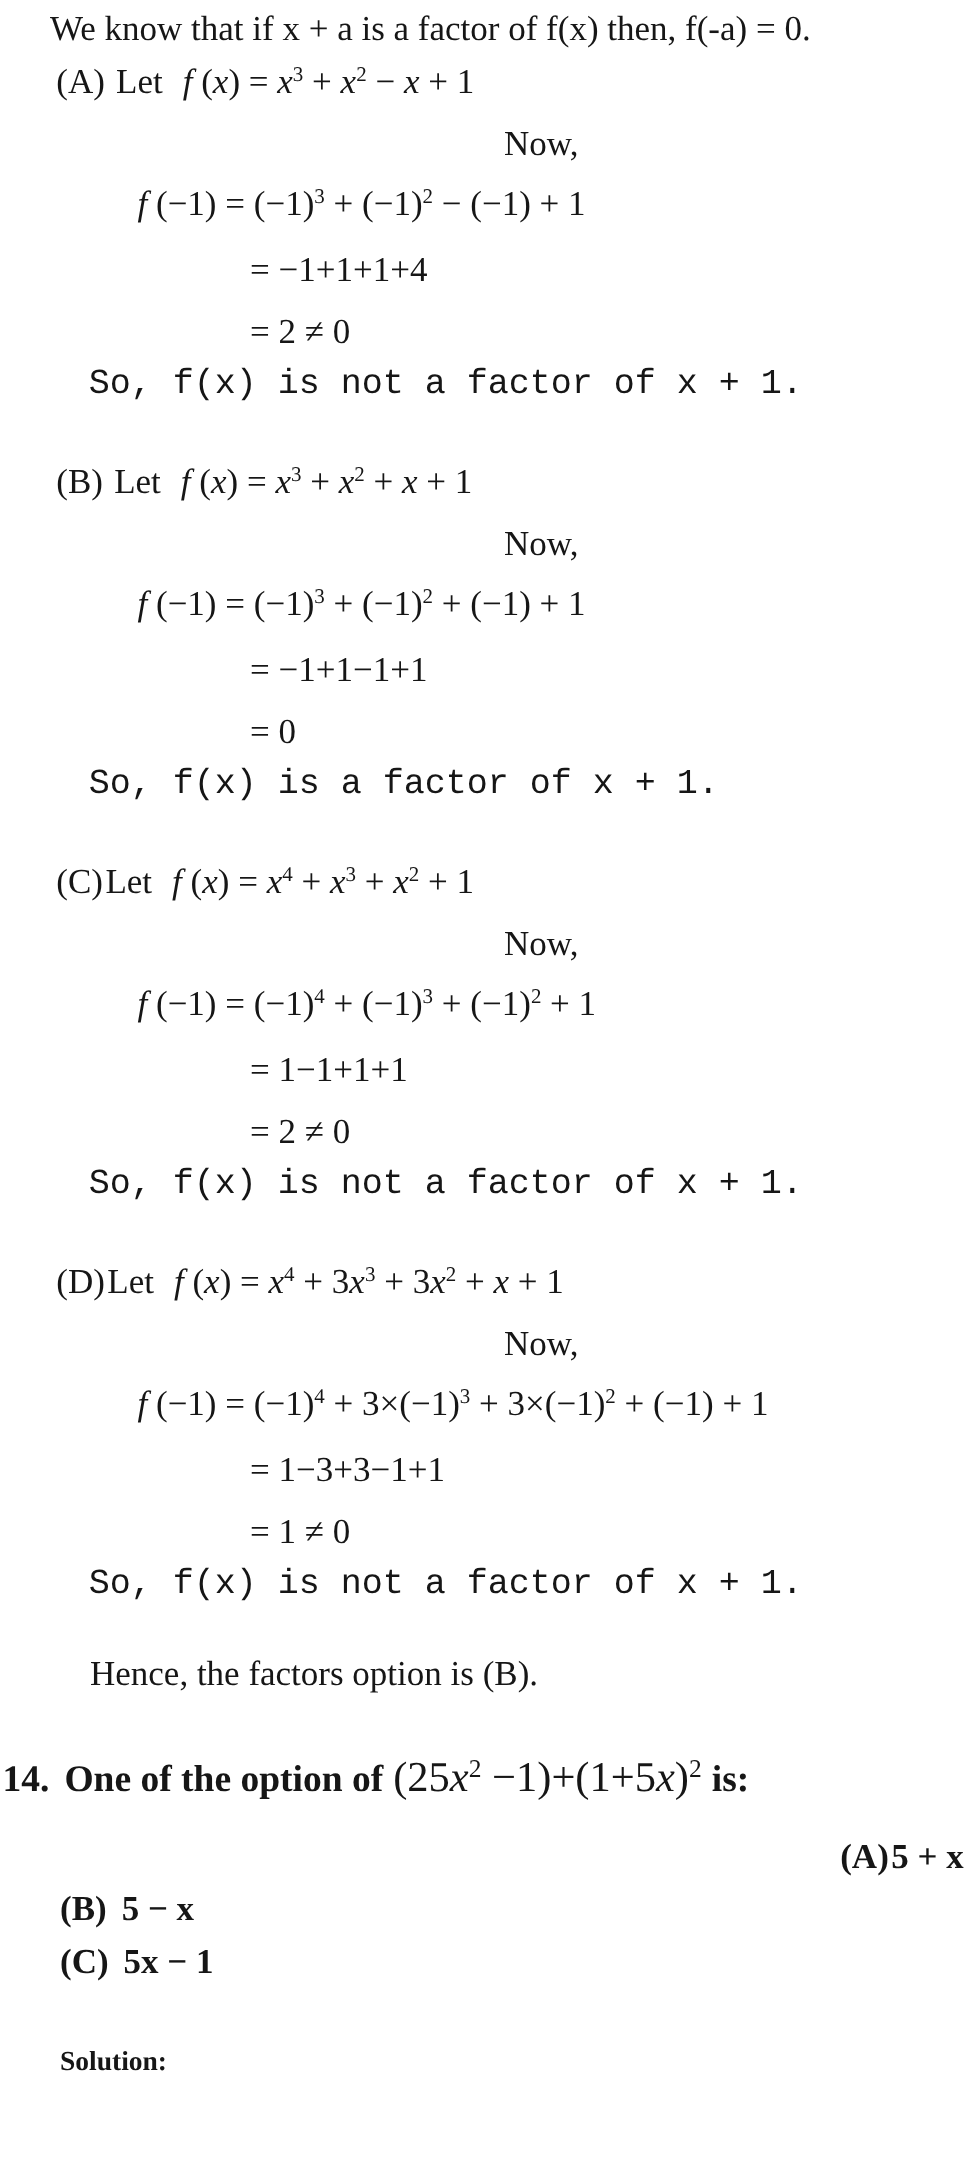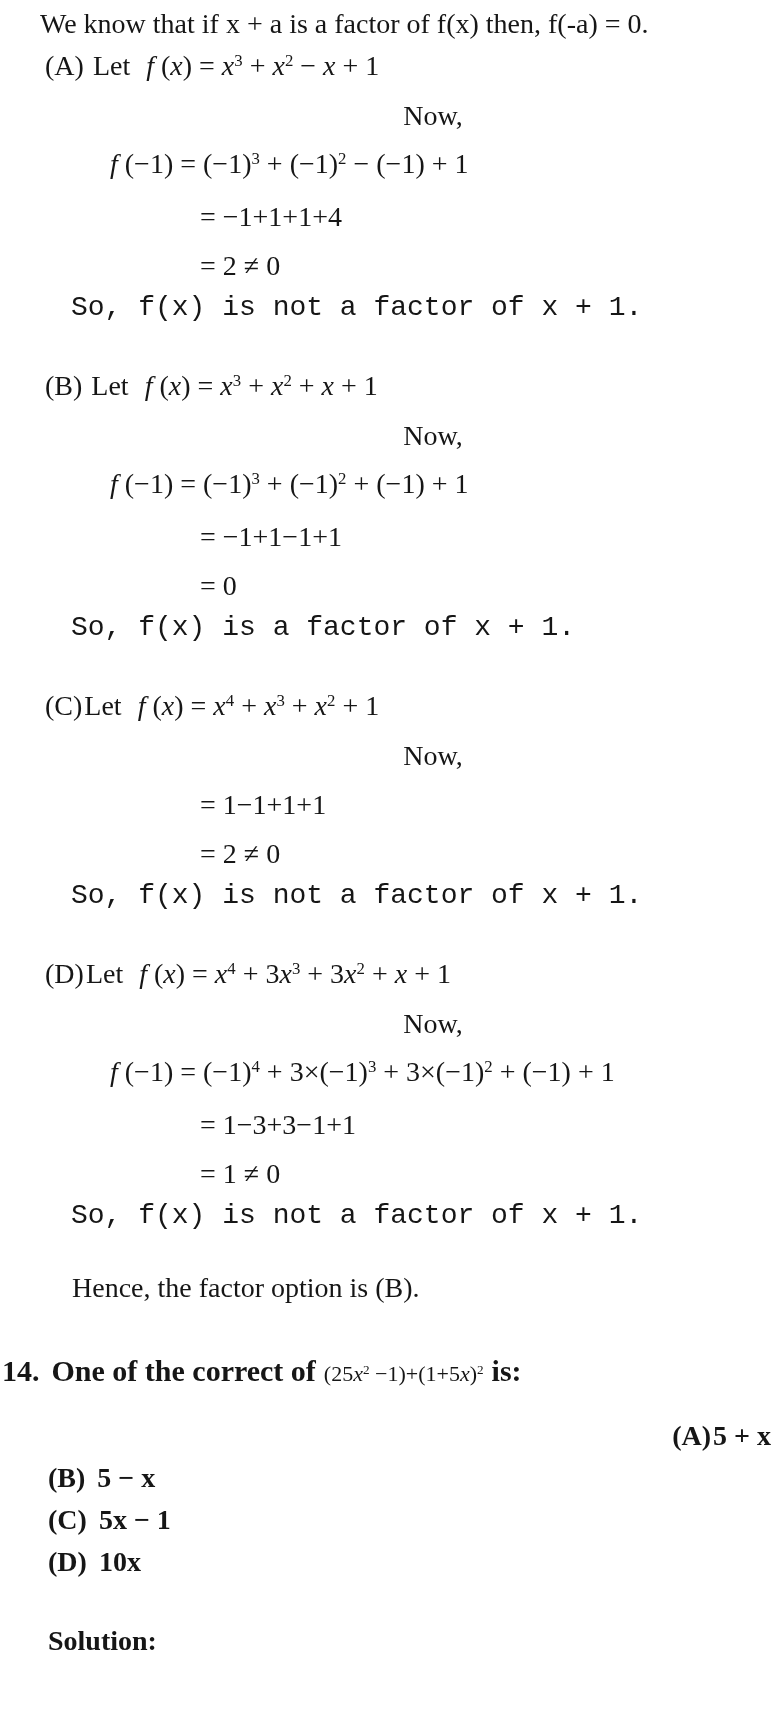--- a/index.html
+++ b/index.html
@@ -34,32 +34,32 @@
   .hence { margin-top: 36px; margin-left: 72px; }
 
   .q-head {
     margin-top: 40px;
     margin-left: 2px;
     font-weight: bold;
     font-size: 30px;
     line-height: 50px;
   }
   .q-num { margin-right: 12px; }
-  .q-math { font-weight: normal; font-size: 22px; margin: 0 8px; }
+  .q-math { font-weight: normal; font-size: 34px; margin: 0 8px; }
 
   .q-opt { margin-left: 48px; font-weight: bold; line-height: 34px; margin-top: 8px; }
   .q-opt.first { margin-top: 20px; text-align: right; }
   .q-opt-value { margin-left: 12px; }
   .q-opt.first .q-opt-value { margin-left: 2px; }
 
   .solution-heading {
     margin-top: 44px;
     margin-left: 48px;
     font-weight: bold;
-    font-size: 28px;
+    font-size: 22px;
   }
 
   sup {
     font-size: 0.6em;
     vertical-align: 0.55em;
     line-height: 0;
   }
   i { font-style: italic; }
 </style>
 </head>
@@ -89,52 +89,50 @@
     <p class="eq-cont">= −1+1−1+1</p>
     <p class="eq-cont">= 0</p>
     <p class="concl">So, f(x) is a factor of x + 1.</p>
   </section>
 
   <section>
     <p class="sec-head">
       <span class="part-label">(C)</span><span class="let-word">Let</span><span class="math"><i>f</i> (<i>x</i>) = <i>x</i><sup>4</sup> + <i>x</i><sup>3</sup> + <i>x</i><sup>2</sup> + 1</span>
     </p>
     <p class="now-line">Now,</p>
+    <p class="eq-main"><i>f</i> (−1) = (−1)<sup>4</sup> + (−1)<sup>3</sup> + (−1)<sup>2</sup> + 1</p>
     <p class="eq-cont">= 1−1+1+1</p>
     <p class="eq-cont">= 2 ≠ 0</p>
     <p class="concl">So, f(x) is not a factor of x + 1.</p>
   </section>
 
   <section>
     <p class="sec-head">
       <span class="part-label">(D)</span><span class="let-word">Let</span><span class="math"><i>f</i> (<i>x</i>) = <i>x</i><sup>4</sup> + 3<i>x</i><sup>3</sup> + 3<i>x</i><sup>2</sup> + <i>x</i> + 1</span>
     </p>
     <p class="now-line">Now,</p>
     <p class="eq-main"><i>f</i> (−1) = (−1)<sup>4</sup> + 3×(−1)<sup>3</sup> + 3×(−1)<sup>2</sup> + (−1) + 1</p>
     <p class="eq-cont">= 1−3+3−1+1</p>
     <p class="eq-cont">= 1 ≠ 0</p>
     <p class="concl">So, f(x) is not a factor of x + 1.</p>
   </section>
 
-  <p class="hence">Hence, the factor option is (B).</p>
+  <p class="hence">Hence, the factors option is (B).</p>
 
   <div class="q14">
     <p class="q-head">
-      <span class="q-num">14.</span><span class="q-bold">One of the correct of</span><span class="q-math">(25<i>x</i><sup>2</sup> −1)+(1+5<i>x</i>)<sup>2</sup></span><span class="q-bold">is:</span>
+      <span class="q-num">14.</span><span class="q-bold">One of the option of</span><span class="q-math">(25<i>x</i><sup>2</sup> −1)+(1+5<i>x</i>)<sup>2</sup></span><span class="q-bold">is:</span>
     </p>
 
     <p class="q-opt first">
       <span class="q-opt-label">(A)</span><span class="q-opt-value">5 + x</span>
     </p>
     <p class="q-opt">
       <span class="q-opt-label">(B)</span><span class="q-opt-value">5 − x</span>
     </p>
     <p class="q-opt">
       <span class="q-opt-label">(C)</span><span class="q-opt-value">5x − 1</span>
     </p>
-    <p class="q-opt">
-      <span class="q-opt-label">(D)</span><span class="q-opt-value">10x</span>
-    </p>
 
     <p class="solution-heading">Solution:</p>
   </div>
 
 </div>
 
 </body></html>

